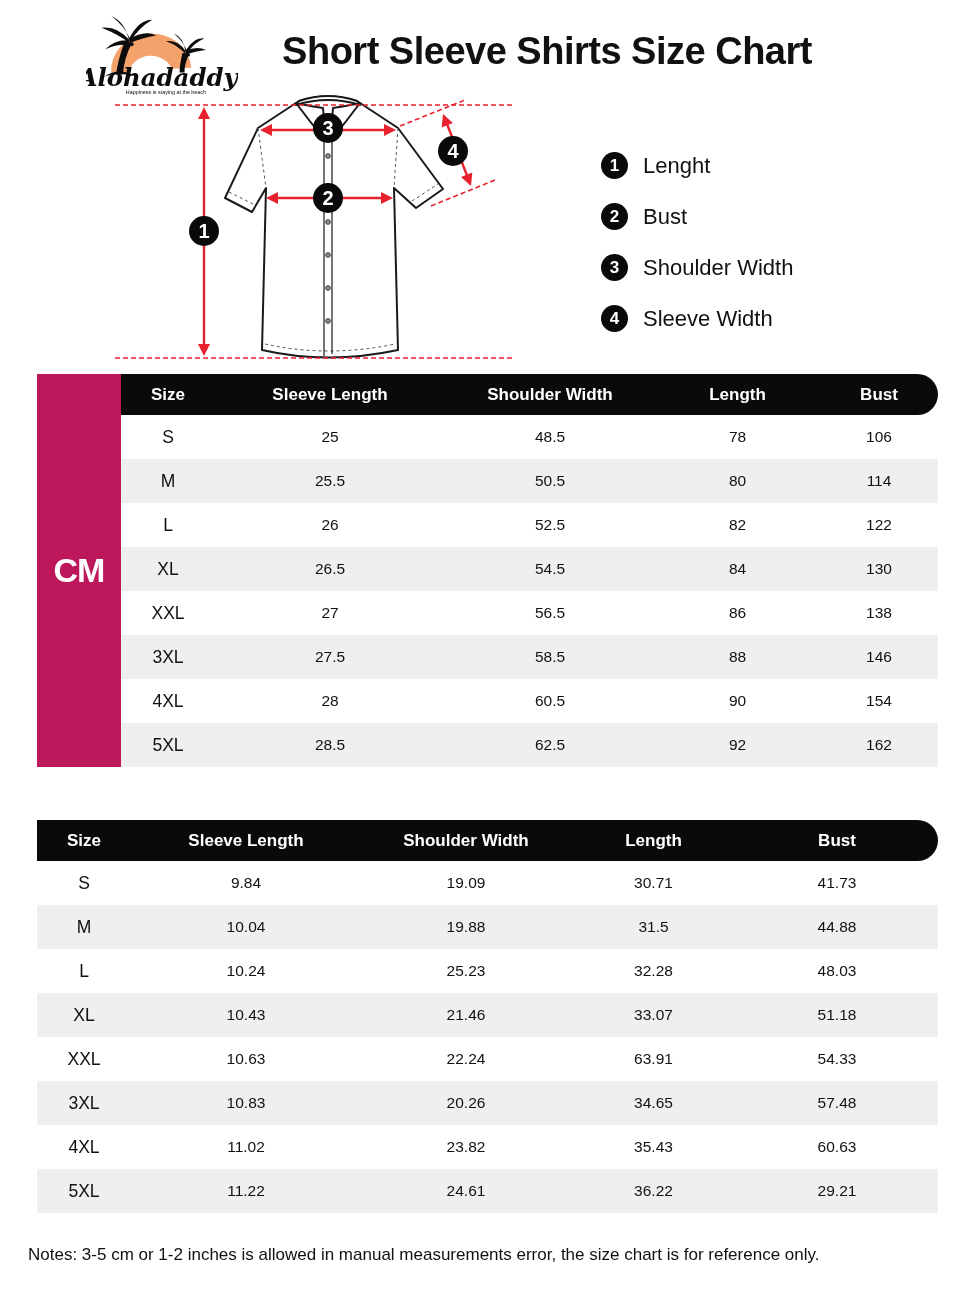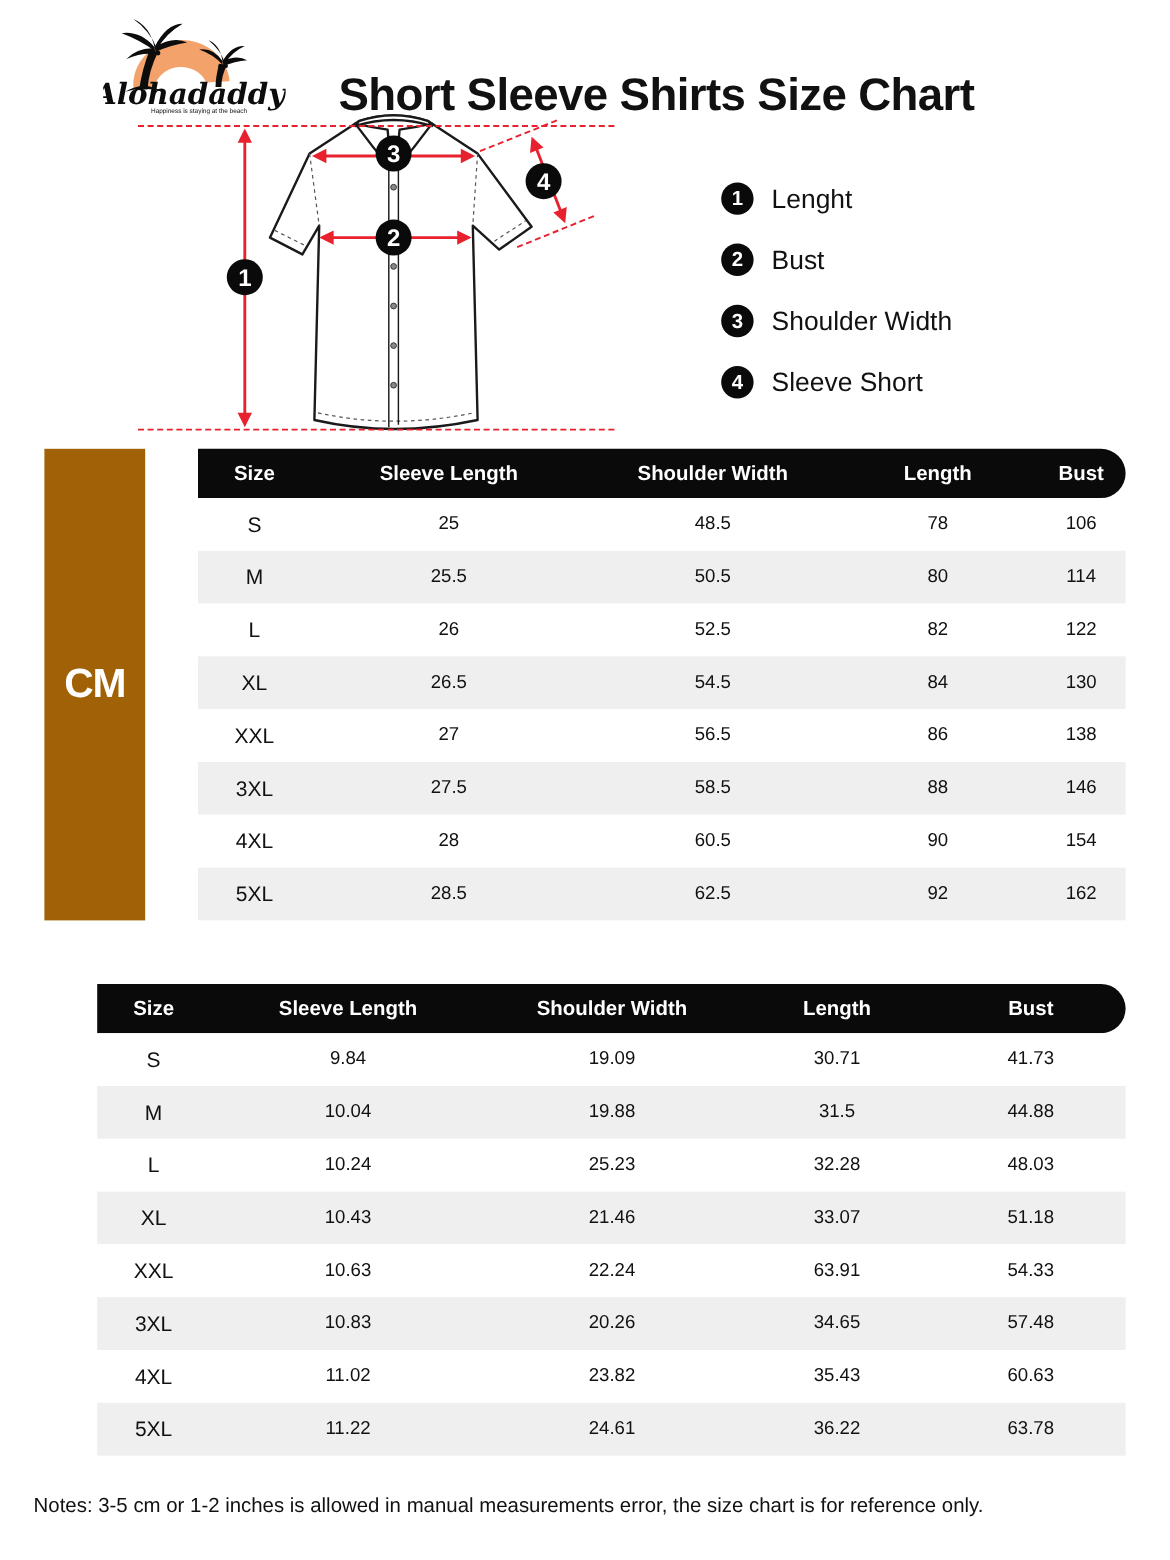--- a/index.html
+++ b/index.html
@@ -6,43 +6,43 @@
   html,body { margin:0; padding:0; }
   body {
     width:975px; height:1300px; background:#ffffff; position:relative;
     font-family:"Liberation Sans", sans-serif; color:#111; overflow:hidden;
   }
 
   .logo { position:absolute; left:86px; top:12px; width:152px; height:86px; }
 
   .title {
     position:absolute; top:30px; left:547px; transform:translateX(-50%);
-    font-size:38px; font-weight:700; letter-spacing:-0.5px; white-space:nowrap;margin-top:29px;
+    font-size:38px; font-weight:700; letter-spacing:-0.5px; white-space:nowrap;
   }
 
   .diagram { position:absolute; left:113px; top:88px; width:424px; height:286px; }
 
   .legend { position:absolute; left:601px; top:152px; display:flex; flex-direction:column; gap:24px; }
   .legend-item { display:flex; align-items:center; gap:15px; font-size:22px; }
   .legend-num {
     width:27px; height:27px; border-radius:50%; background:#0a0a0a; color:#fff;
     font-weight:700; font-size:17px; display:flex; align-items:center; justify-content:center;
     flex:0 0 27px;
   }
 
   .size-table { position:absolute; left:37px; width:901px; display:flex; }
   .size-table.cm { top:374px; }
   .size-table.inch { top:820px; }
   .side-label {
-    width:84px; background:#a16207; color:#fff; font-weight:700;
+    width:84px; background:#be185d; color:#fff; font-weight:700;
     display:flex; align-items:center; justify-content:center;
   }
   .cm .side-label { font-size:34px; letter-spacing:-1px; }
   .inch .side-label { font-size:28px; letter-spacing:-1px; }
-  .table-content { flex:1;padding-left:44px; }
+  .table-content { flex:1; }
   .header-row {
     height:41px; background:#0a0a0a; border-radius:0 21px 21px 0;
     display:grid; grid-template-columns:94px 230px 210px 165px 1fr;
     align-items:center; color:#fff; font-weight:700; font-size:17px;
   }
   .hcell { text-align:center; }
   .drow {
     height:44px; display:grid; grid-template-columns:94px 230px 210px 165px 1fr;
     align-items:center; font-size:15.5px; background:#fff;
   }
@@ -170,21 +170,21 @@
     <div class="legend-item">
       <span class="legend-num">2</span>
       <span>Bust</span>
     </div>
     <div class="legend-item">
       <span class="legend-num">3</span>
       <span>Shoulder Width</span>
     </div>
     <div class="legend-item">
       <span class="legend-num">4</span>
-      <span>Sleeve Short</span>
+      <span>Sleeve Width</span>
     </div>
   </div>
 
   <section class="size-table cm">
     <div class="side-label">CM</div>
     <div class="table-content">
       <div class="header-row">
           <div class="hcell">Size</div>
           <div class="hcell">Sleeve Length</div>
           <div class="hcell">Shoulder Width</div>
@@ -309,21 +309,21 @@
             <div class="dcell">11.02</div>
             <div class="dcell">23.82</div>
             <div class="dcell">35.43</div>
             <div class="dcell">60.63</div>
           </div>
           <div class="drow">
             <div class="dcell size-cell">5XL</div>
             <div class="dcell">11.22</div>
             <div class="dcell">24.61</div>
             <div class="dcell">36.22</div>
-            <div class="dcell">63.78</div>
+            <div class="dcell">29.21</div>
           </div>
         </div>
     </div>
   </section>
 
   <div class="notes">Notes: 3-5 cm or 1-2 inches is allowed in manual measurements error, the size chart is for reference only.</div>
 
 </div>
 
 </body></html>

